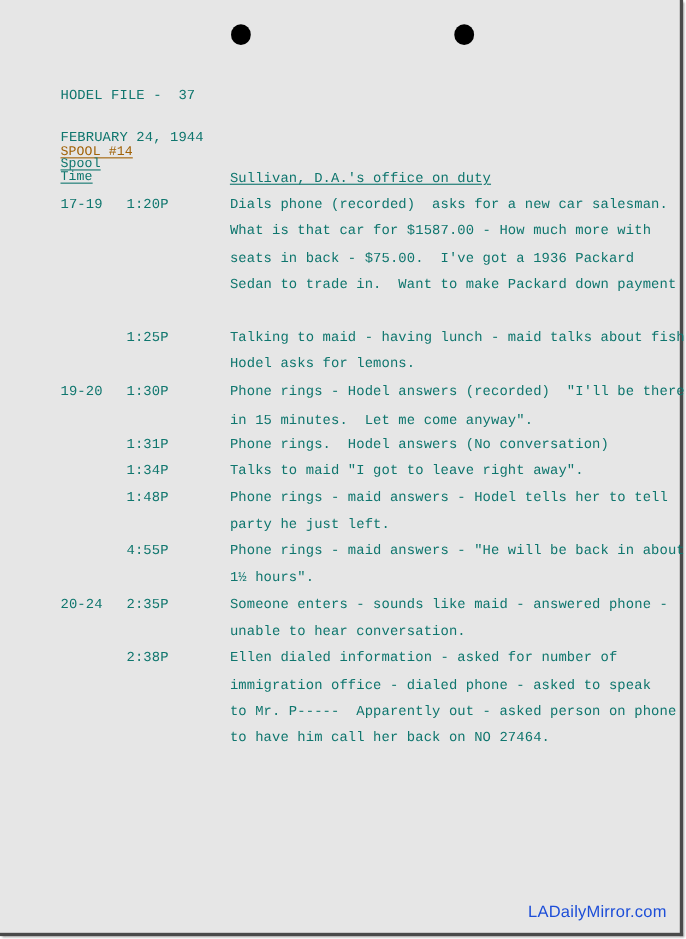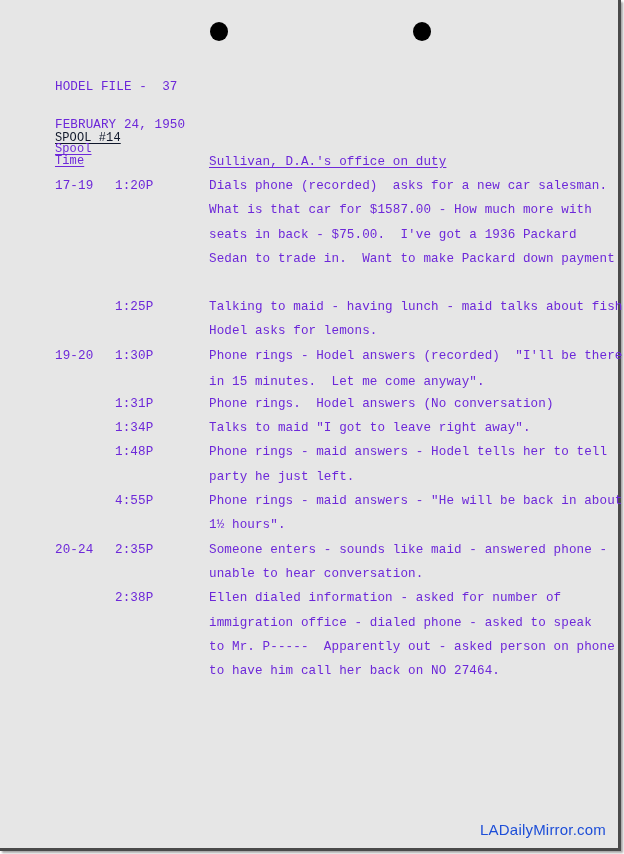--- a/index.html
+++ b/index.html
@@ -31,26 +31,26 @@
       border-radius: 50%;
       background: #000;
       top: 22px;
     }
     .hole.left { left: 210px; }
     .hole.right { left: 413px; }
 
     .tw {
       font-family: "Liberation Mono", "DejaVu Sans Mono", monospace;
       font-size: 12.6px;
-      color: #6d28d9;
+      color: #0f766e;
       position: absolute;
       white-space: pre;
       letter-spacing: 0.1px;
     }
-    .faint { color: #0f172a; text-align: center; }
+    .faint { color: #a16207; text-align: center; }
     .ul { text-decoration: underline; text-underline-offset: 2px; }
 
     .file-title { left: 55px; top: 80px; }
     .date { left: 55px; top: 118px; }
     .spool-id { left: 55px; top: 131px; font-size: 12px; }
     .spool-label { left: 55px; top: 143px; font-size: 12px; line-height: 12px; }
     .time-label { left: 55px; top: 155px; font-size: 12px; line-height: 12px; }
     .office-heading { left: 209px; top: 155px; }
 
     .entries { position: absolute; left: 0; top: 0; width: 100%; height: 100%; }
@@ -69,21 +69,21 @@
     }
   </style>
 </head>
 <body>
 
 <div class="page">
   <div class="hole left"></div>
   <div class="hole right"></div>
 
   <div class="tw file-title">HODEL FILE -  37</div>
-  <div class="tw date">FEBRUARY 24, 1950</div>
+  <div class="tw date">FEBRUARY 24, 1944</div>
   <div class="tw faint ul spool-id">SPOOL #14</div>
   <div class="tw ul spool-label">Spool</div>
   <div class="tw ul time-label">Time</div>
   <div class="tw ul office-heading">Sullivan, D.A.'s office on duty</div>
 
   <div class="entries">
     <div class="tw entry-spool" style="top:179px">17-19</div>
     <div class="tw entry-time" style="top:179px">1:20P</div>
     <div class="tw entry-line" style="top:179px">Dials phone (recorded)  asks for a new car salesman.</div>
     <div class="tw entry-line" style="top:203px">What is that car for $1587.00 - How much more with</div>

